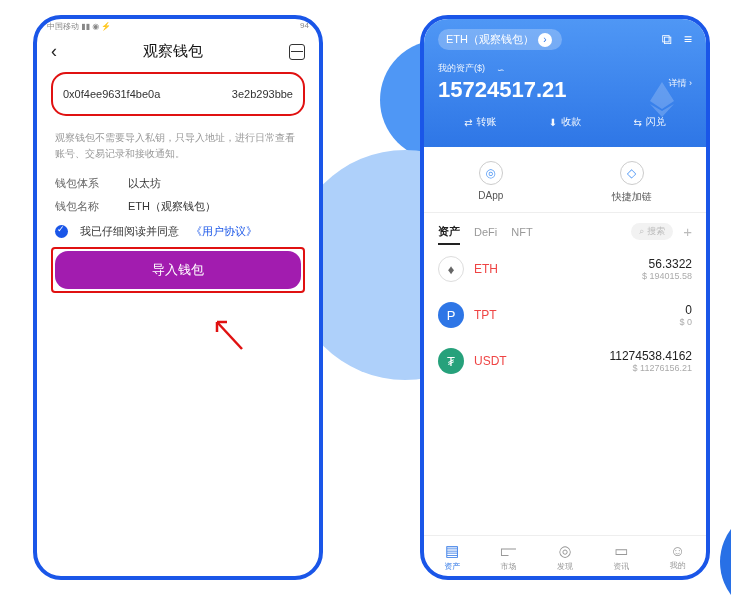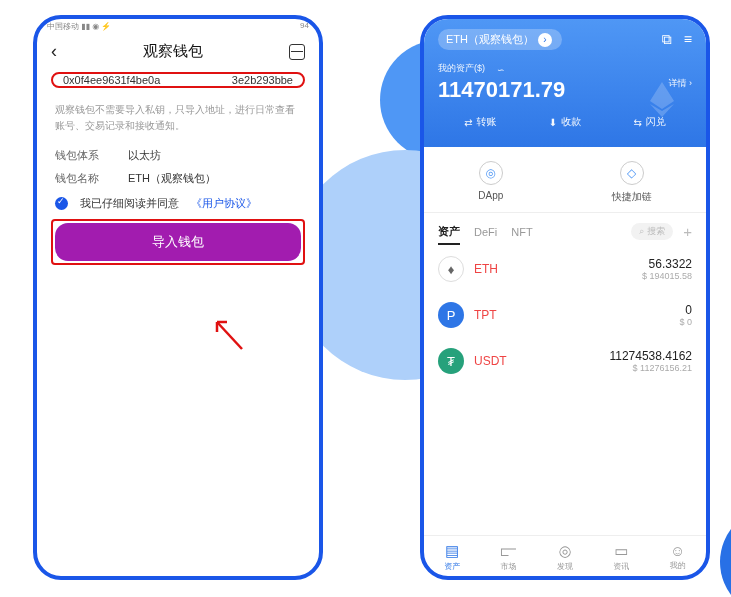--- a/index.html
+++ b/index.html
@@ -36,21 +36,21 @@
   .title { font-size:15px; font-weight:500; color:#111; }
   .scan-icon { width:16px; height:16px; border:1.5px solid #333; border-radius:3px; position:relative; background:
      linear-gradient(#333,#333) center/12px 1px no-repeat,
      linear-gradient(#fff,#fff);
      box-sizing:border-box;
   }
   .addr-box {
     margin: 0 14px;
     border: 2px solid #e01111;
     border-radius: 15px;
-    padding: 0 10px;
+    padding: 14px 10px;
     display:flex; justify-content:space-between;
     font-size: 11px;
     color:#333;
   }
   .info-text { margin:14px 18px; font-size:10px; color:#999; line-height:1.6;}
   .kv-row { margin:8px 18px; font-size:11px; color:#333; display:flex; gap:29px;}
   .kv-label{color:#666;}
   .agree-row { margin:10px 18px 8px 18px; font-size:11px; display:flex; align-items:center; gap:12px;}
   .check-dot { width:13px; height:13px; border-radius:50%; background:#1a56e8; position:relative;}
   .check-dot::after{content:"✓"; color:#fff; font-size:9px; position:absolute; left:2px; top:-1px;}
@@ -190,21 +190,21 @@
       </div>
       <div class="hdr-icons">
         <span>⧉</span>
         <span>≡</span>
       </div>
     </div>
     <div class="asset-label">
       <span>我的资产($)</span>
       <span>∽</span>
     </div>
-    <div class="asset-val">11470171.79</div>
+    <div class="asset-val">15724517.21</div>
     <div class="detail-link">详情 ›</div>
     <div class="eth-ghost">
       <svg viewBox="0 0 40 40">
           <path d="M20 3 L8 22 L20 30 L32 22 Z M8 25 L20 38 L32 25 L20 32 Z" fill="#fff"></path>
         </svg>
     </div>
     <div class="action-row">
       <div class="action-item">
         <span>⇄</span>
         <span>转账</span>

